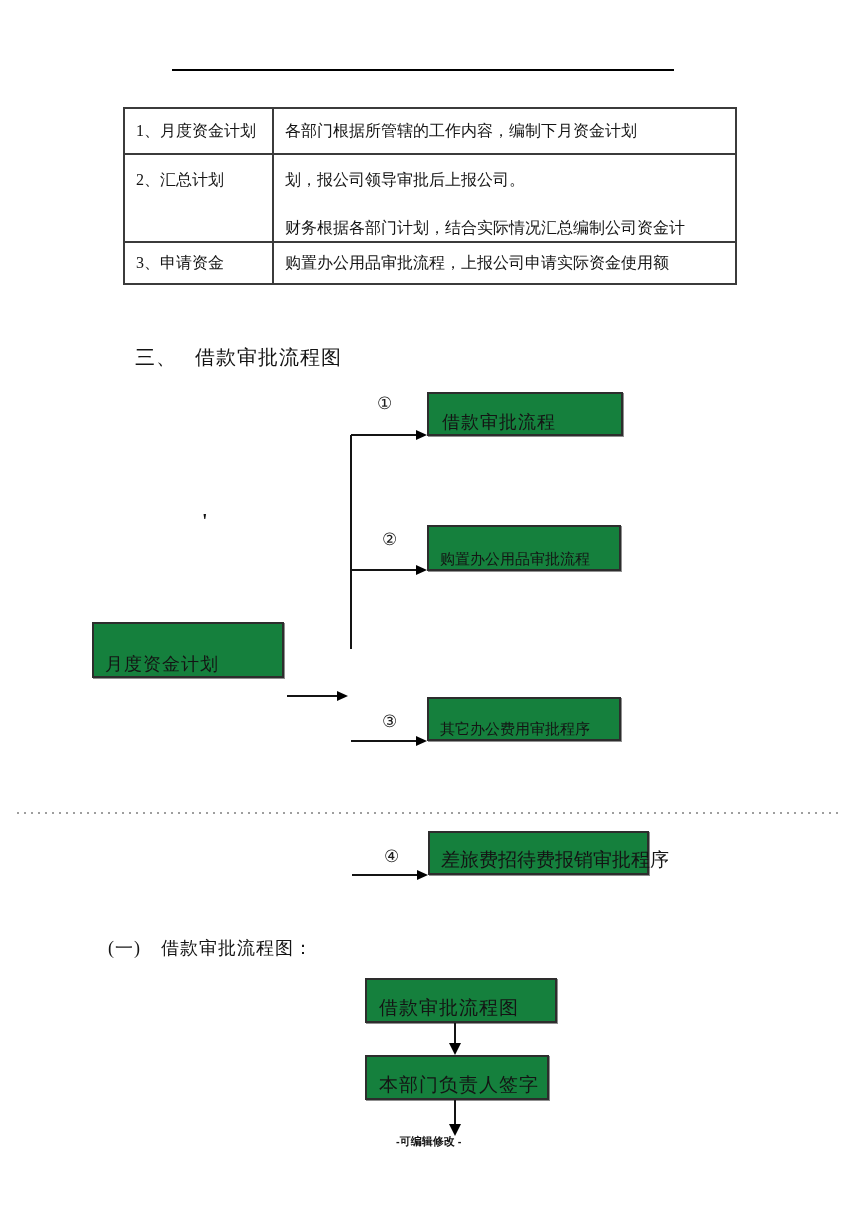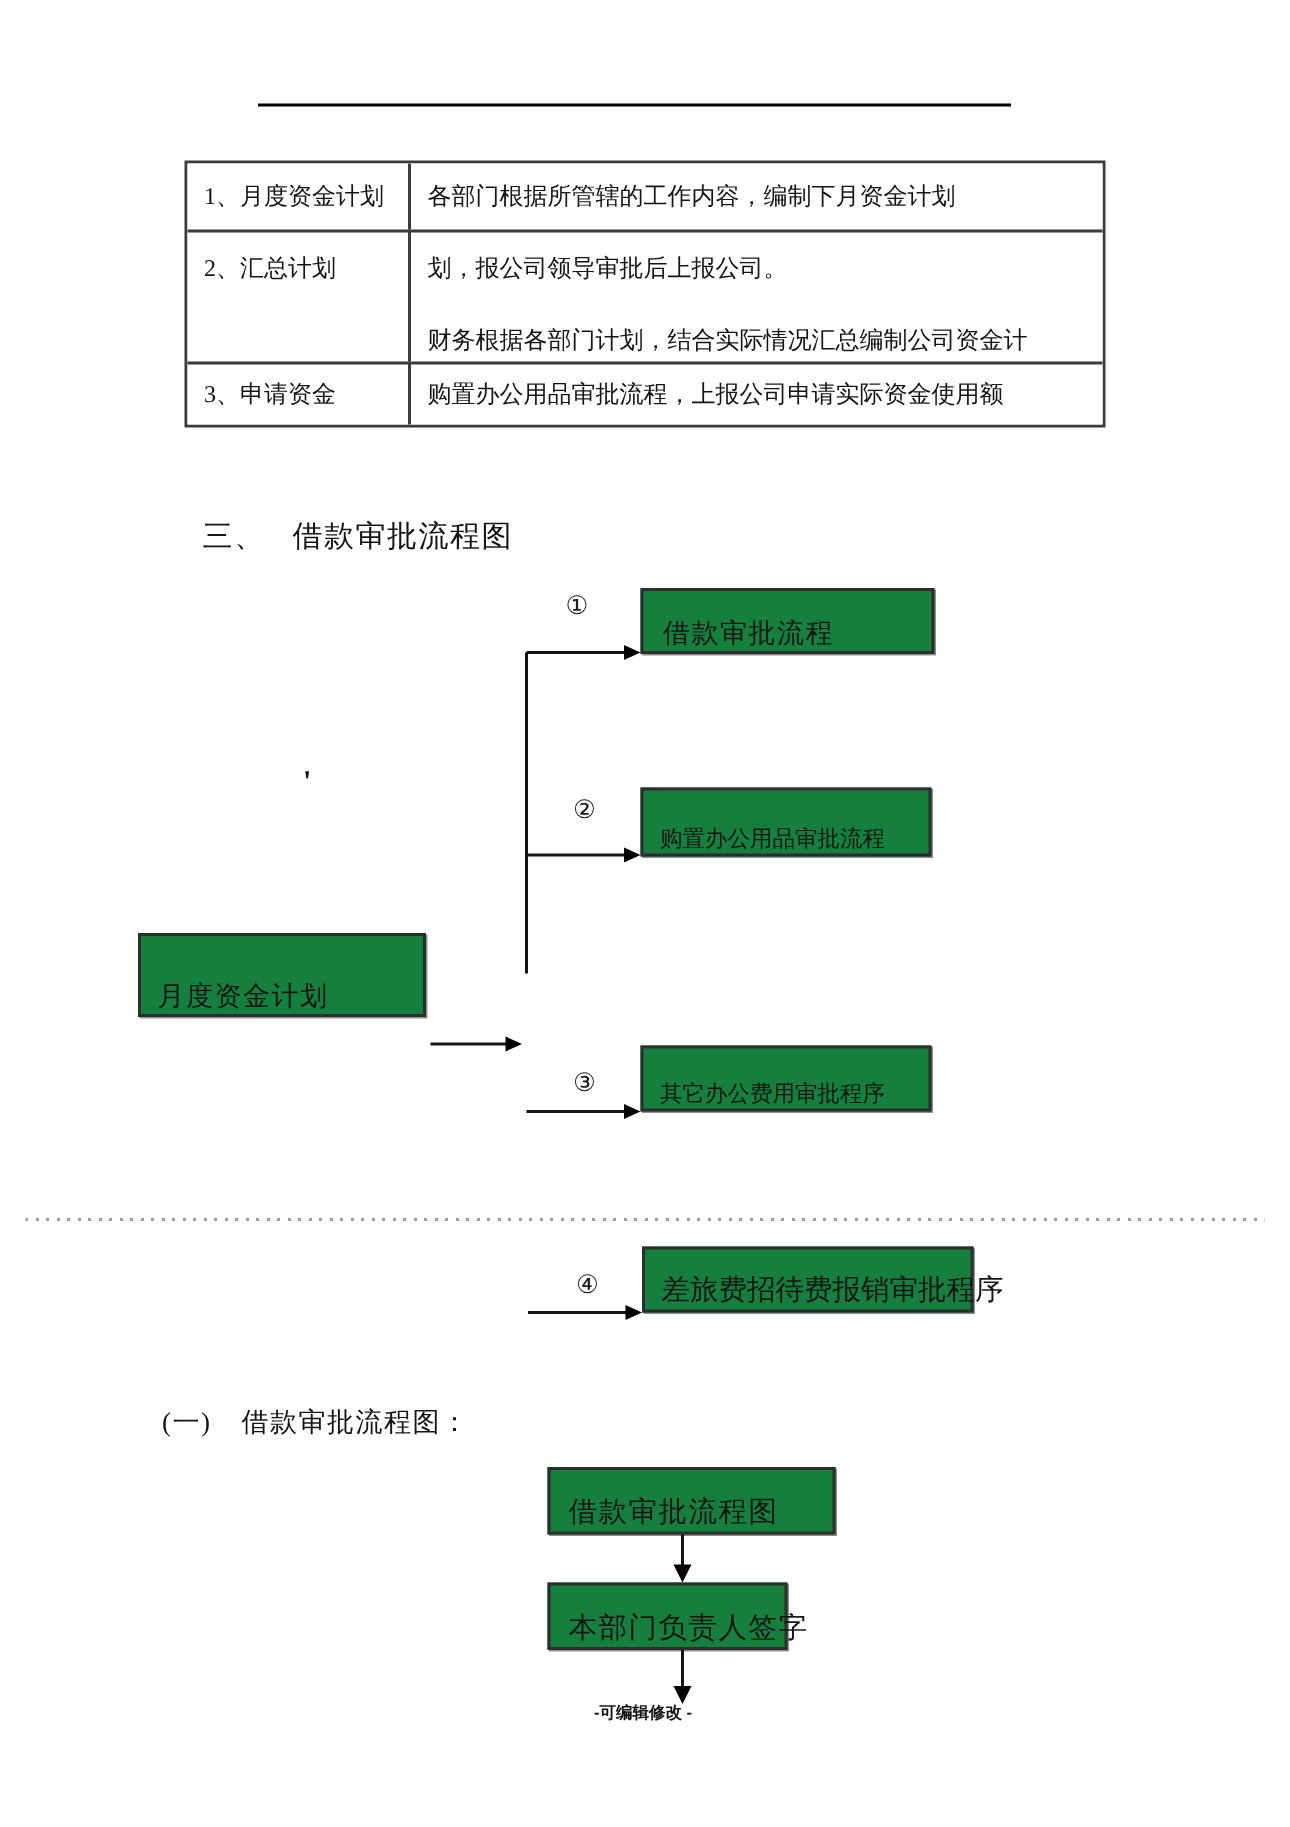--- a/index.html
+++ b/index.html
@@ -132,21 +132,21 @@
   <div class="sub-head">
     <span>(一)</span><span class="t">借款审批流程图：</span>
   </div>
 
   <div class="fbox" style="left:365px;top:978px;width:192px;height:45px;font-size:19px;padding-left:12px;letter-spacing:1px;">
     <span>借款审批流程图</span>
   </div>
   <div class="linev" style="left:454px;top:1023px;height:22px;"></div>
   <div class="ah-down" style="left:449px;top:1043px;"></div>
 
-  <div class="fbox" style="left:365px;top:1055px;width:160px;height:45px;font-size:19px;padding-left:12px;letter-spacing:1px;">
+  <div class="fbox" style="left:365px;top:1055px;width:184px;height:45px;font-size:19px;padding-left:12px;letter-spacing:1px;">
     <span>本部门负责人签字</span>
   </div>
   <div class="linev" style="left:454px;top:1100px;height:26px;"></div>
   <div class="ah-down" style="left:449px;top:1124px;"></div>
 
   <div class="footer-note">-可编辑修改 -</div>
 
 </div>
 
 </body></html>

